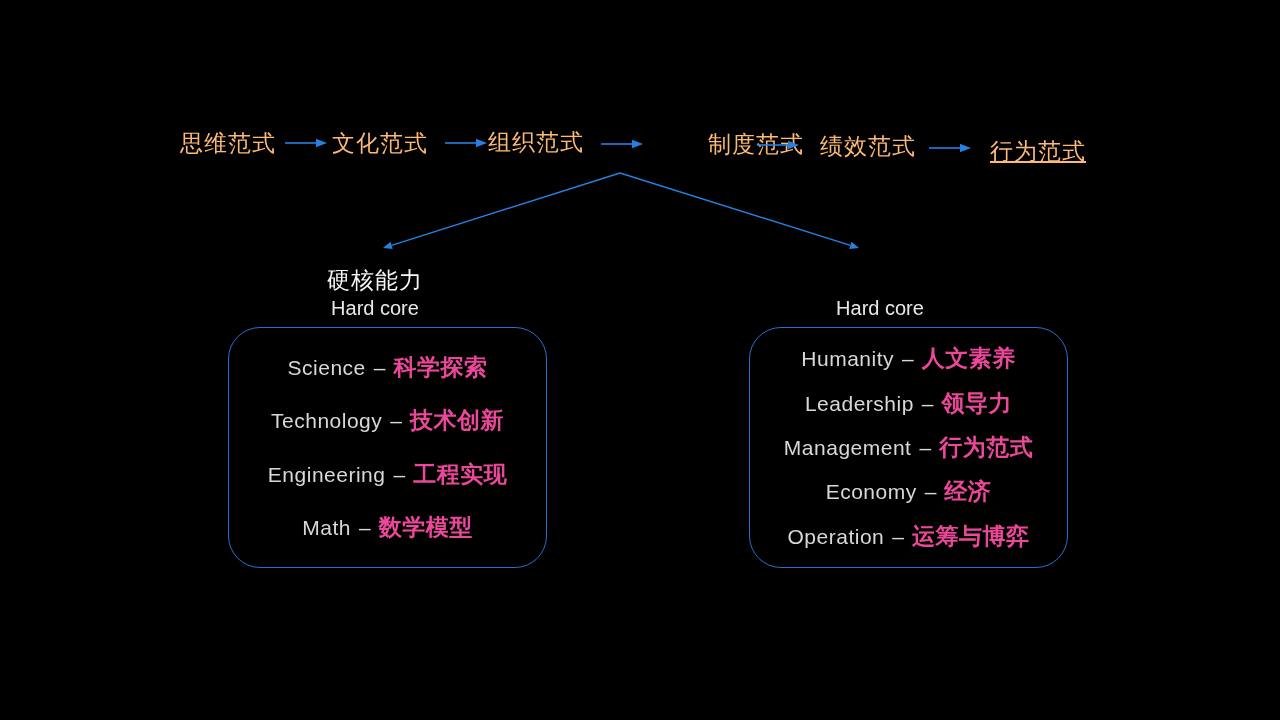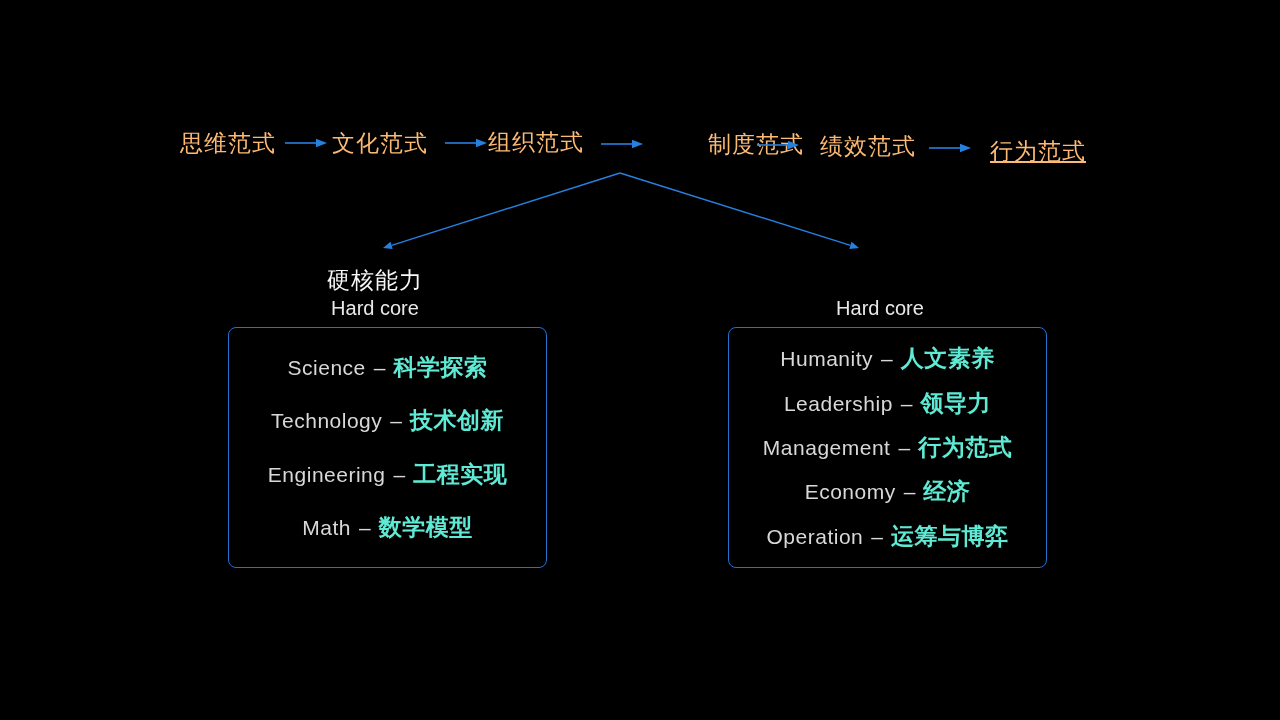--- a/index.html
+++ b/index.html
@@ -55,21 +55,21 @@
     color: #e8e8e8;
     font-size: 20px;
     line-height: 24px;
   }
   
   .capability-box {
     position: absolute;
     width: 319px;
     height: 241px;
     border: 1.5px solid #2472cc;
-    border-radius: 8px;
+    border-radius: 32px;
     box-sizing: border-box;
     display: flex;
     flex-direction: column;
     justify-content: space-evenly;
     align-items: center;
     padding: 2px 10px;
   }
   .cap-item {
     display: flex;
     align-items: baseline;
@@ -82,21 +82,21 @@
     letter-spacing: 0.5px;
   }
   .cap-item .sep {
     font-size: 21px;
     color: #d8d8d8;
     font-weight: 400;
     margin: 0 8px;
   }
   .cap-item .zh {
     font-size: 23px;
-    color: #5eead4;
+    color: #ec4899;
     font-weight: 700;
     letter-spacing: 0.5px;
   }
 </style>
 </head>
 <body>
 
 <div class="slide">
 
   <div class="chain-node" style="left:180px; top:128px;">思维范式</div>
@@ -162,21 +162,21 @@
         <span class="zh">工程实现</span>
     </div>
     <div class="cap-item">
       <span class="en">Math</span>
         <span class="sep">–</span>
         <span class="zh">数学模型</span>
     </div>
   </div>
 
   <div class="group-subtitle" style="left:770px; top:296px;">Hard core</div>
-  <div class="capability-box" style="left:728px; top:327px;">
+  <div class="capability-box" style="left:749px; top:327px;">
     <div class="cap-item">
       <span class="en">Humanity</span>
         <span class="sep">–</span>
         <span class="zh">人文素养</span>
     </div>
     <div class="cap-item">
       <span class="en">Leadership</span>
         <span class="sep">–</span>
         <span class="zh">领导力</span>
     </div>

